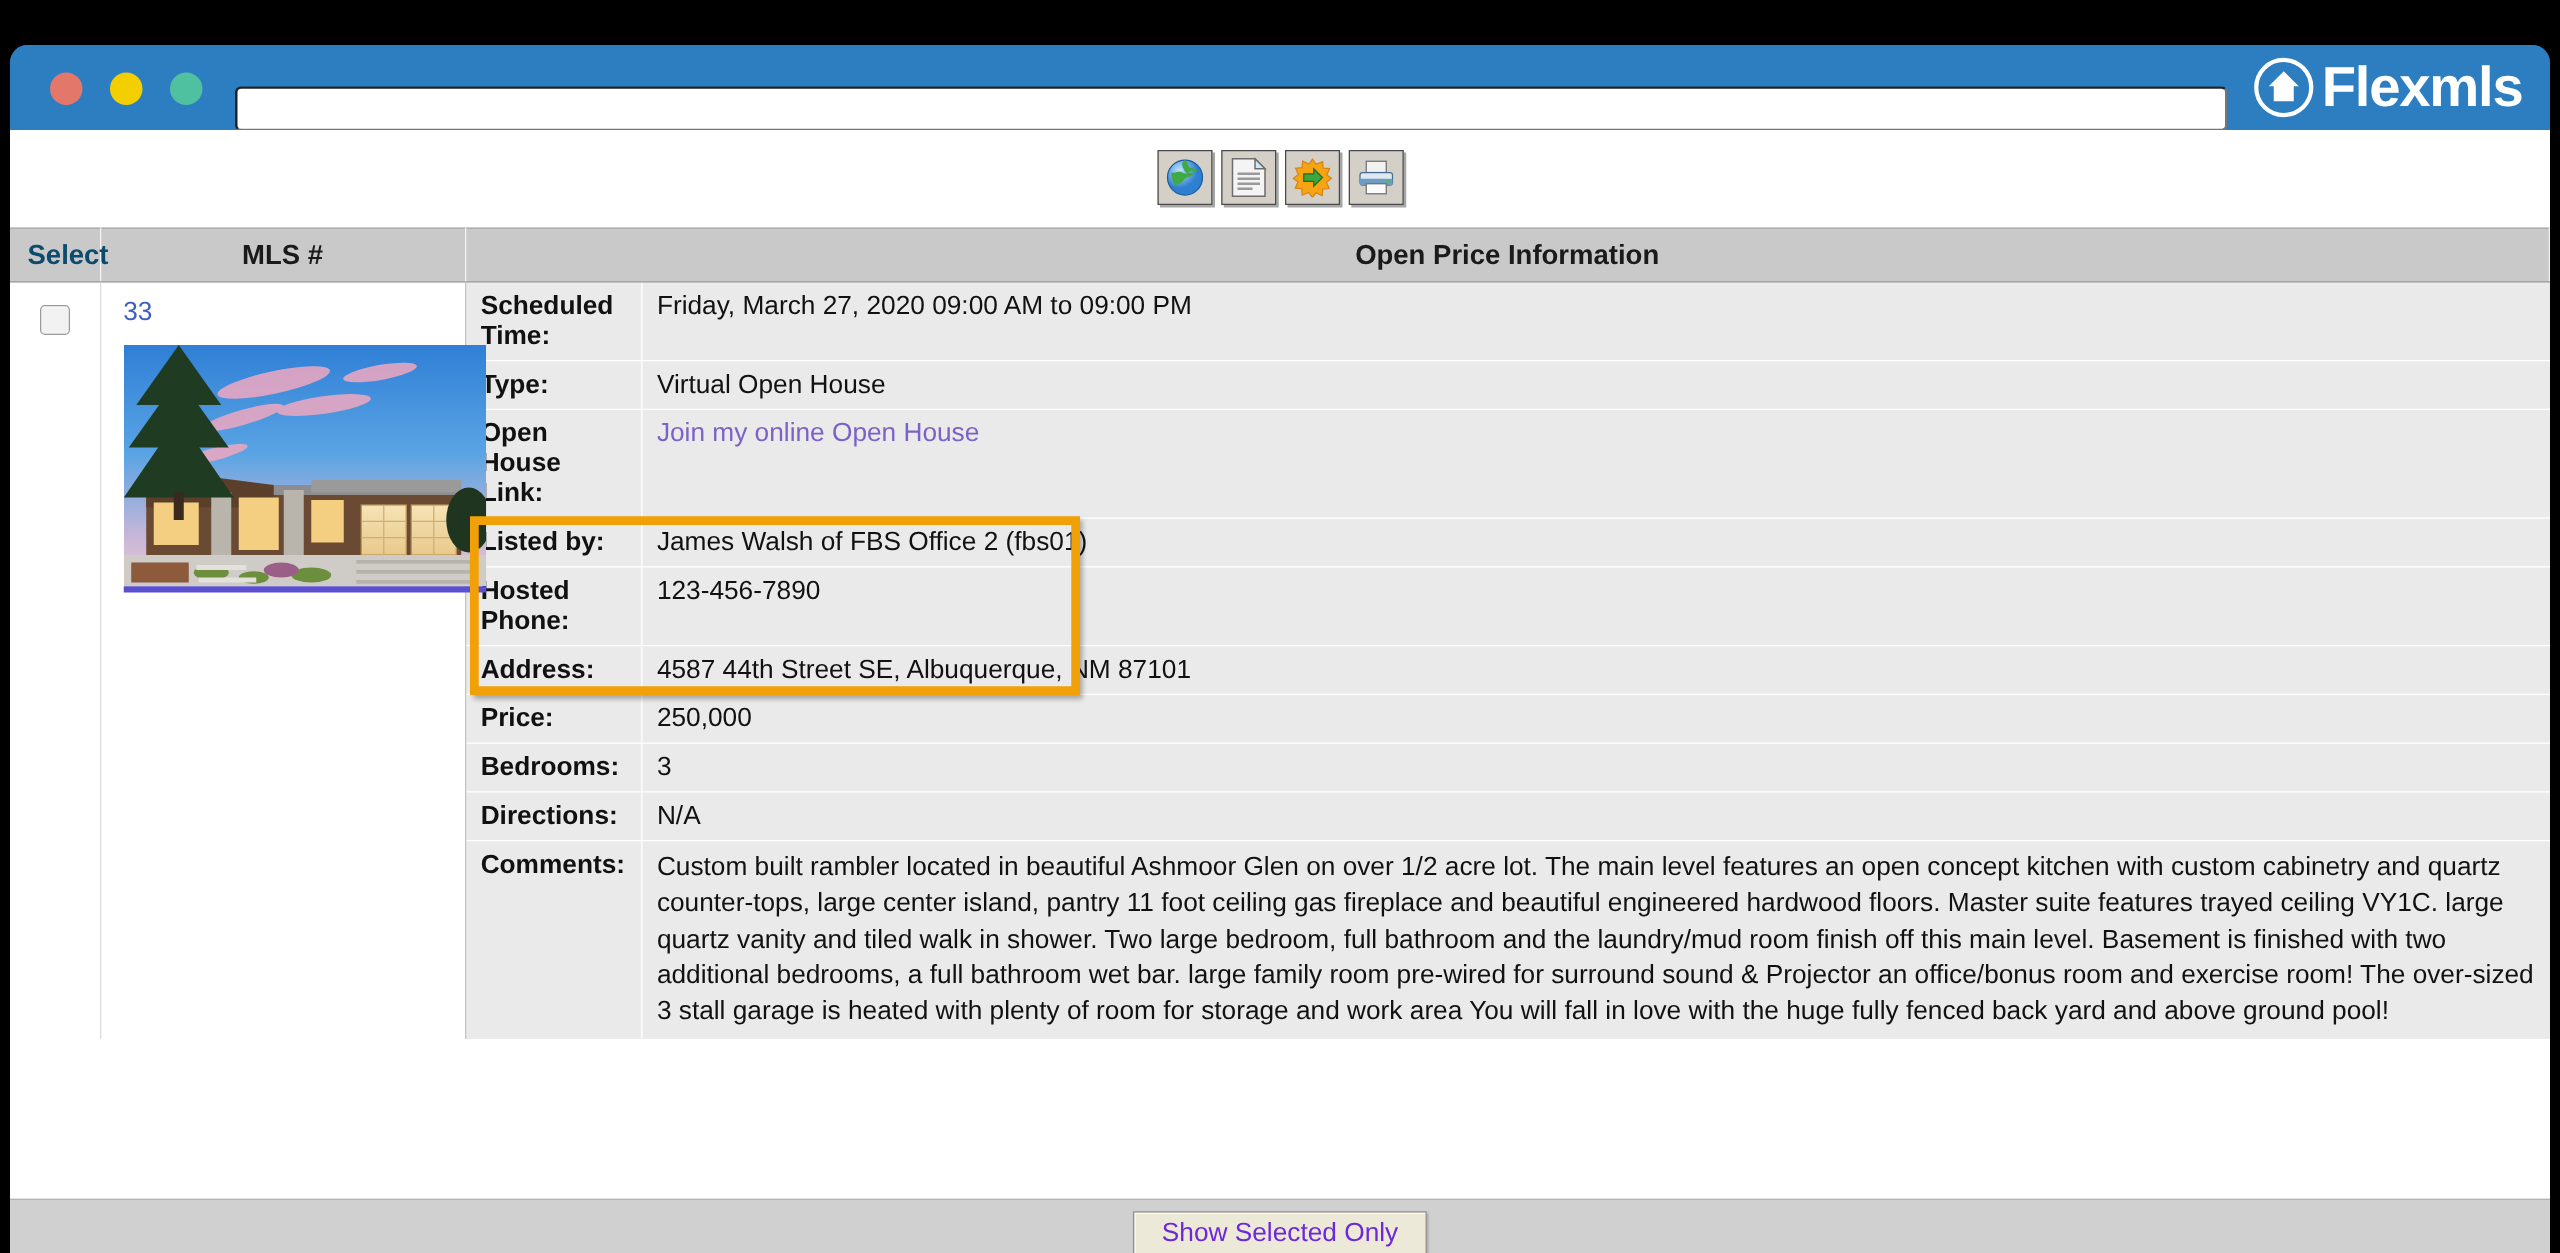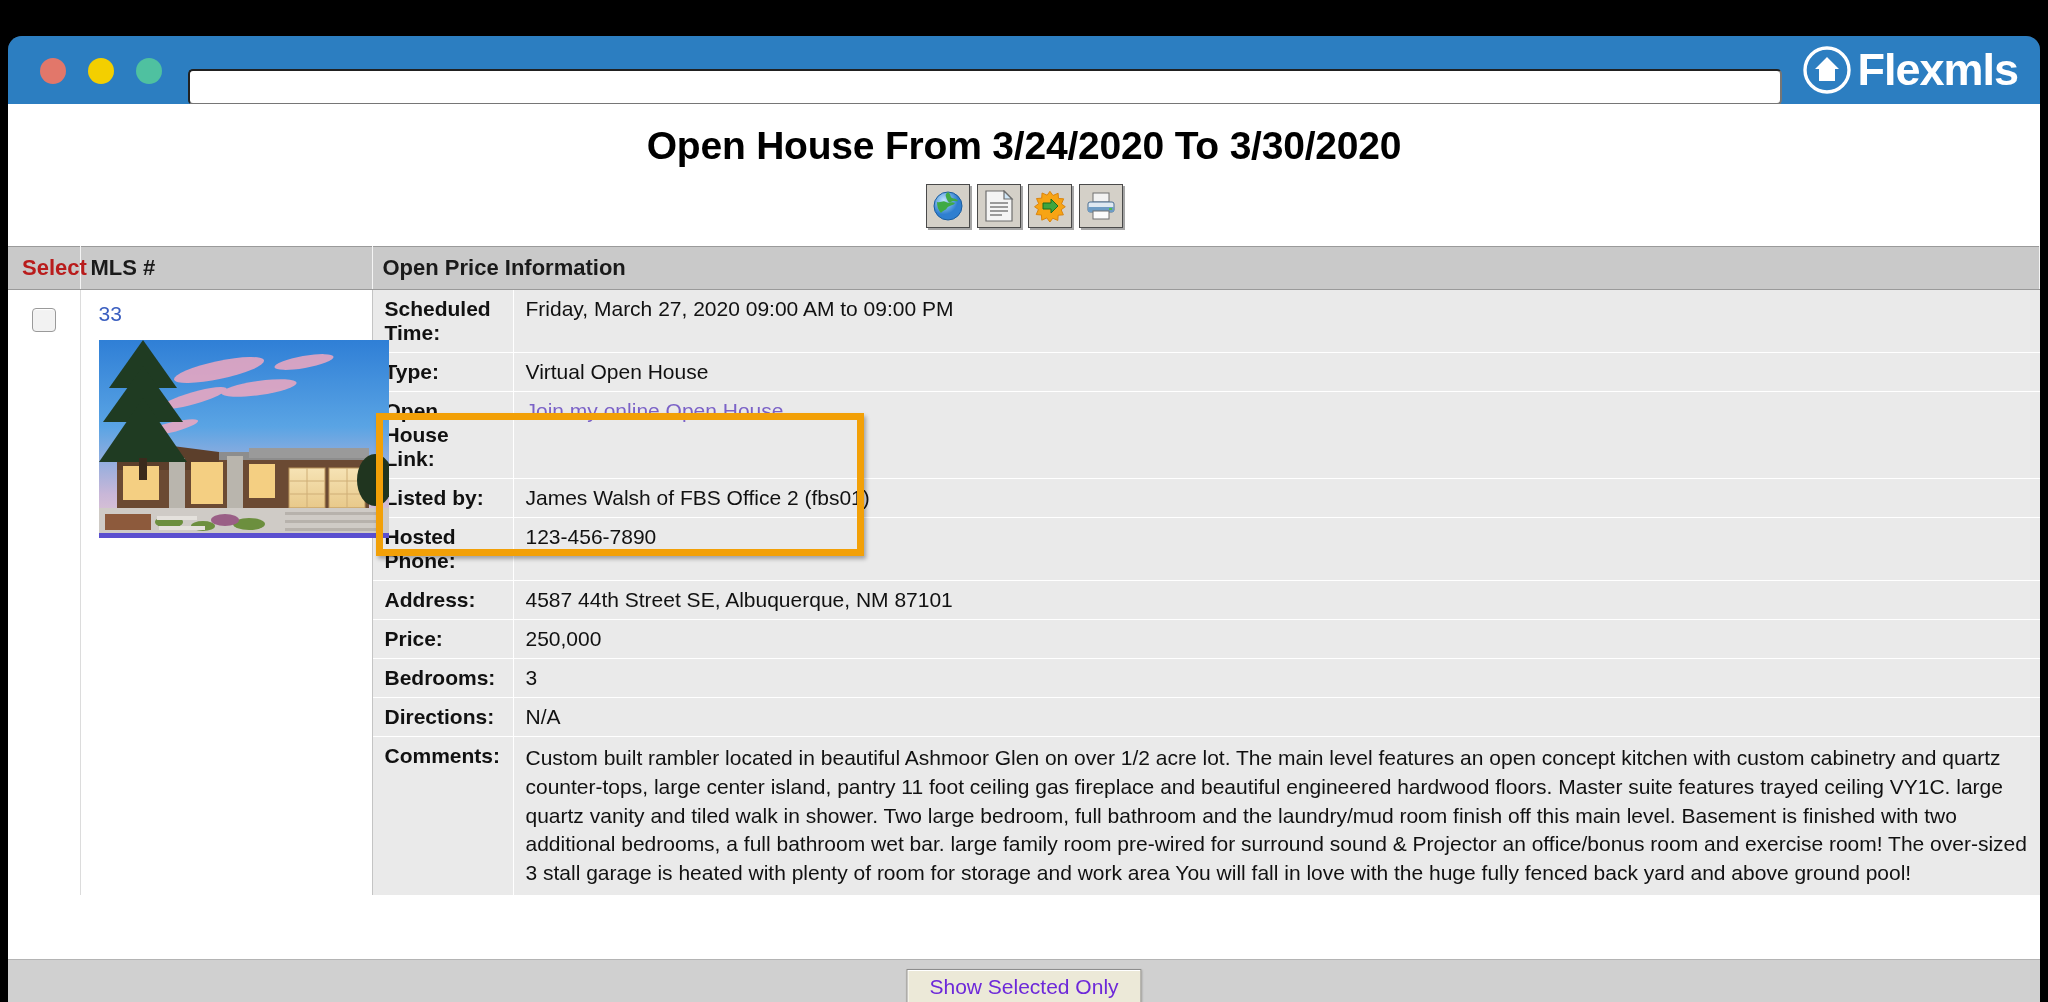--- a/index.html
+++ b/index.html
@@ -37,23 +37,23 @@
   .tbtn{width:42px;height:42px;border:1px solid #4a4a4a;background:#d4d0c8;
         box-shadow:2px 2px 0 rgba(0,0,0,.35);display:flex;
         align-items:center;justify-content:center;cursor:pointer;}
 
   
   table.grid{border-collapse:collapse;width:2032px;margin-top:18px;
              table-layout:fixed;}
   .hdr td{background:#c9c9c9;border-top:1px solid #9a9a9a;
           border-bottom:1px solid #9a9a9a;border-right:1px solid #f4f4f4;
           font-size:22px;font-weight:bold;color:#1a1a1a;
-          padding:8px 10px;vertical-align:middle;}
+          padding:8px 10px;vertical-align:middle;text-align:center;}
   .hdr td.sel{text-align:center;padding-left:14px;padding-right:14px;}
-  .link-hdr{color:#b91c1c;font-weight:bold;}
+  .link-hdr{color:#0c4a6e;font-weight:bold;}
 
   .col-sel{width:72px;}
   .col-mls{width:292px;}
 
   td.cell-sel{background:#ffffff;border-right:1px solid #dcdcdc;
               vertical-align:top;text-align:center;padding-top:18px;}
   td.cell-mls{background:#ffffff;border-right:1px solid #c4c4c4;
               vertical-align:top;padding:12px 0 0 18px;}
   td.cell-info{background:#eaeaea;padding:0;vertical-align:top;}
 
@@ -106,21 +106,20 @@
       <svg class="logo-mark" viewBox="0 0 52 52">
         <circle cx="26" cy="26" r="22" fill="none" stroke="#ffffff" stroke-width="3.4"></circle>
         <path d="M26 13 L38 25 L34 25 L34 37 L18 37 L18 25 L14 25 Z" fill="#ffffff"></path>
       </svg>
       <span class="logo-text">Flexmls</span>
     </div>
   </div>
 
   <div class="page">
 
-    <div class="title">Open House From 3/24/2020 To 3/30/2020</div>
 
     <div class="toolbar">
       <div class="tbtn">
         <svg width="32" height="32" viewBox="0 0 32 32">
           <defs>
               <radialGradient id="g1" cx="35%" cy="30%">
             <stop offset="0%" stop-color="#bfe4ff"></stop>
                 <stop offset="100%" stop-color="#2f7fd0"></stop>
           </radialGradient>
             </defs>

